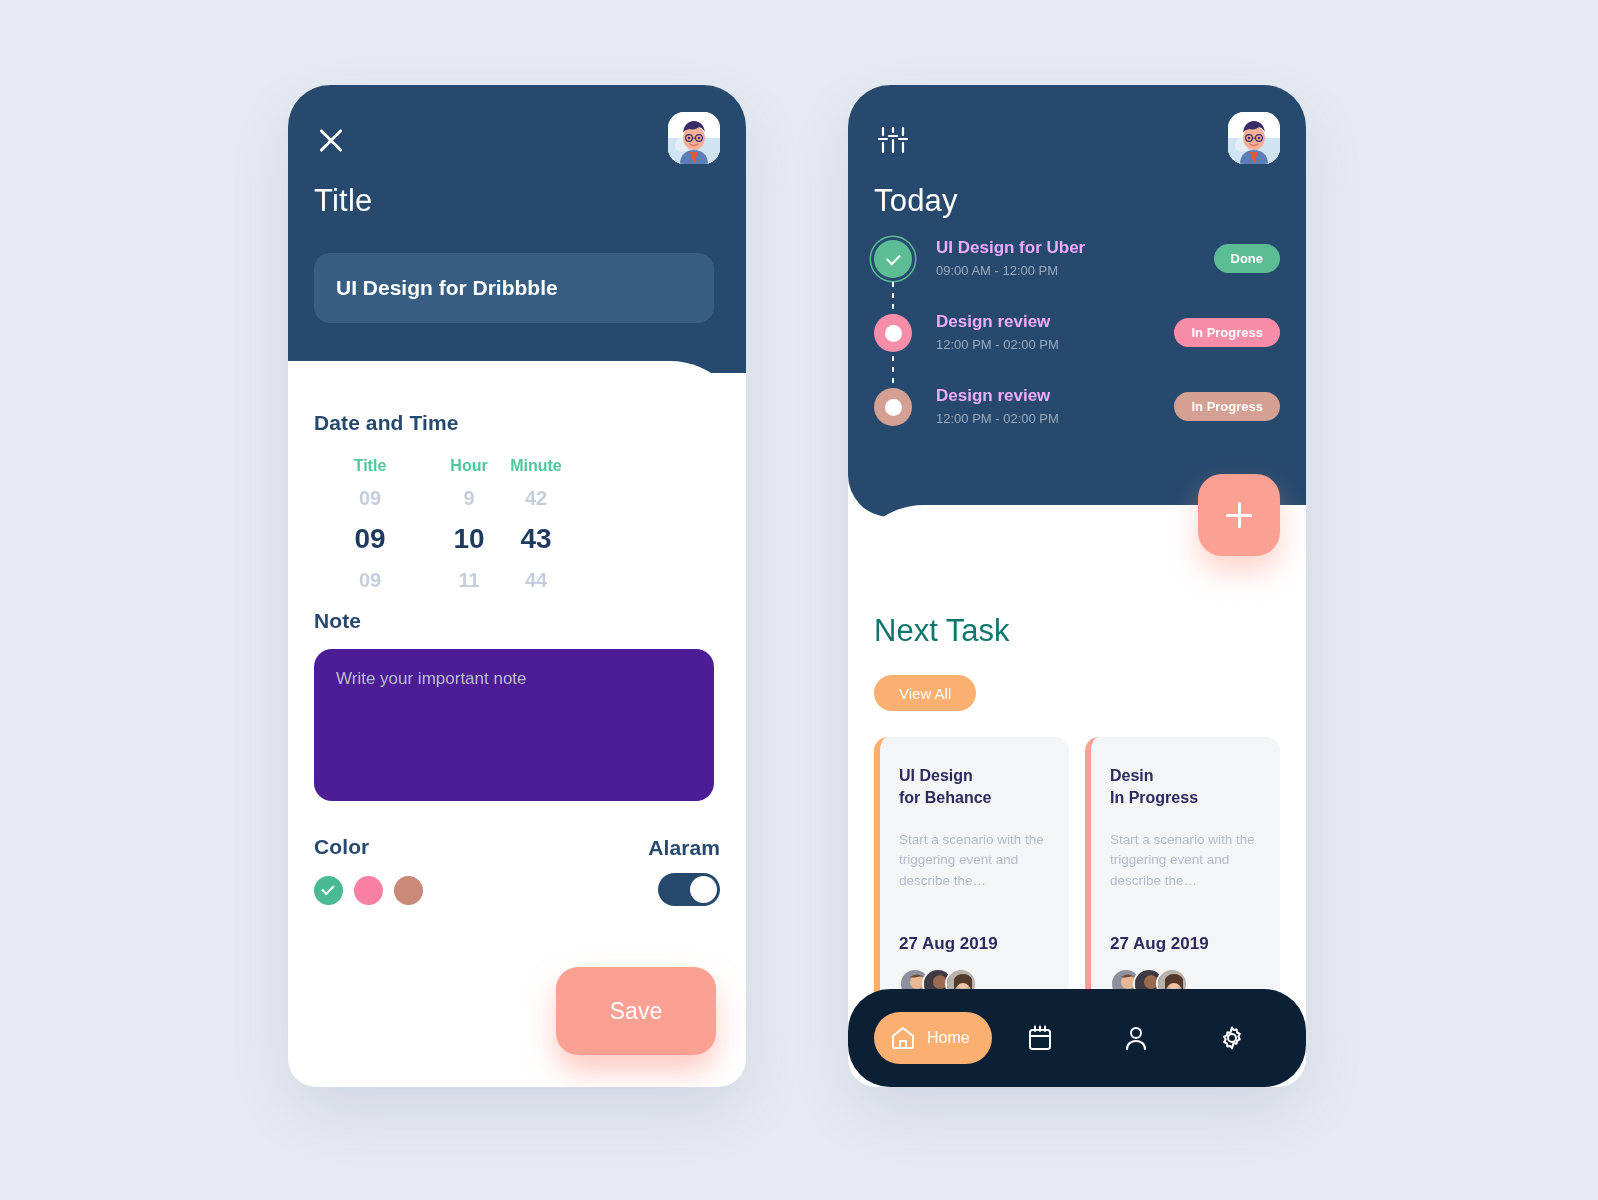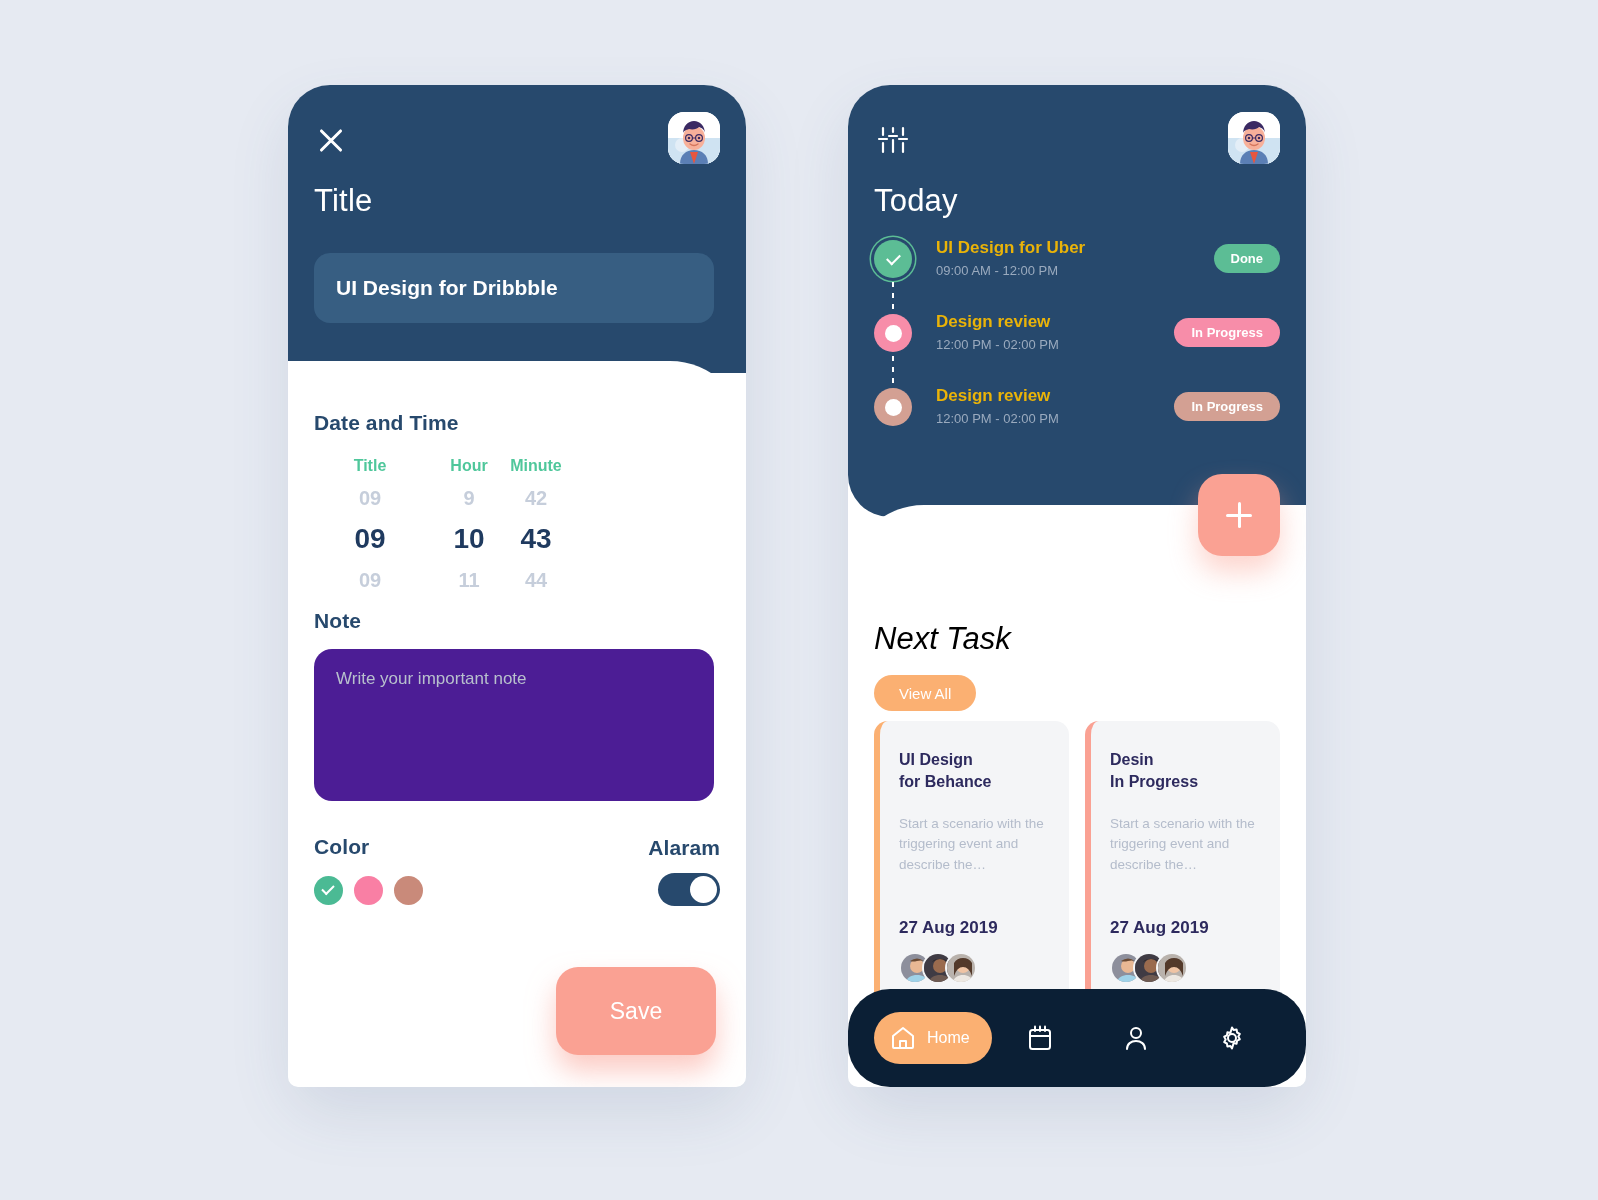--- a/index.html
+++ b/index.html
@@ -21,21 +21,21 @@
   .phone-right { left: 848px; top: 85px;  width: 458px; height: 1002px; }
 
   .phone-body {
     position: absolute; inset: 0;
     background: #ffffff;
     border-radius: 42px;
     box-shadow: 0 26px 60px rgba(70,90,130,0.13);
   }
   .phone-clip {
     position: absolute; inset: 0;
-    border-radius: 10px;
+    border-radius: 28px;
     overflow: hidden;
   }
 
   
   .navy-header {
     position: absolute; left: 0; top: 0;
     width: 100%;
     background: #27496d;
   }
   .hdr-left { height: 288px; border-radius: 42px 42px 0 0; }
@@ -191,21 +191,21 @@
     width: 13px; height: 8px;
     border-left: 2.4px solid #fff; border-bottom: 2.4px solid #fff;
     transform: rotate(-45deg); margin-top: -3px;
   }
   .tl-dash {
     position: absolute; left: 18px; top: 42px;
     width: 2px; height: 52px;
     background: repeating-linear-gradient(to bottom, #ffffff 0 5px, transparent 5px 11px);
   }
   .tl-text { position: absolute; left: 62px; top: -2px; }
-  .tl-name { font-size: 17px; font-weight: bold; color: #eab308; }
+  .tl-name { font-size: 17px; font-weight: bold; color: #f0abfc; }
   .tl-time { font-size: 13px; color: #9aaabe; margin-top: 5px; }
   .tl-badge {
     position: absolute; right: 0; top: 4px;
     height: 29px; padding: 0 17px;
     border-radius: 15px;
     display: flex; align-items: center; justify-content: center;
     font-size: 13px; color: #ffffff; font-weight: bold;
     cursor: pointer; white-space: nowrap;
   }
 
@@ -216,30 +216,30 @@
     display: flex; align-items: center; justify-content: center;
     cursor: pointer; z-index: 9;
     box-shadow: 0 16px 28px rgba(250,161,147,0.45);
   }
   .fab::before, .fab::after {
     content: ""; position: absolute; background: #ffffff; border-radius: 2px;
   }
   .fab::before { width: 26px; height: 3px; }
   .fab::after  { width: 3px; height: 26px; }
 
-  .next-head { position: absolute; left: 26px; top: 116px; font-size: 31px; color: #000000; font-style: italic; }
+  .next-head { position: absolute; left: 26px; top: 108px; font-size: 31px; color: #0f766e; }
   .viewall {
     position: absolute; left: 26px; top: 170px;
     height: 36px; padding: 0 25px;
     background: #fbb072; border-radius: 18px;
     display: flex; align-items: center; justify-content: center;
     font-size: 15px; color: #ffffff; cursor: pointer;
   }
 
-  .cards { position: absolute; left: 26px; top: 216px; display: flex; gap: 16px; }
+  .cards { position: absolute; left: 26px; top: 232px; display: flex; gap: 16px; }
   .task-card {
     width: 195px; height: 285px;
     background: #f4f5f7;
     border-radius: 14px;
     border-left: 6px solid #fbb072;
     padding: 28px 20px 0 19px;
     position: relative;
     cursor: pointer;
   }
   .task-card.pinkbar { border-left-color: #faa193; }

